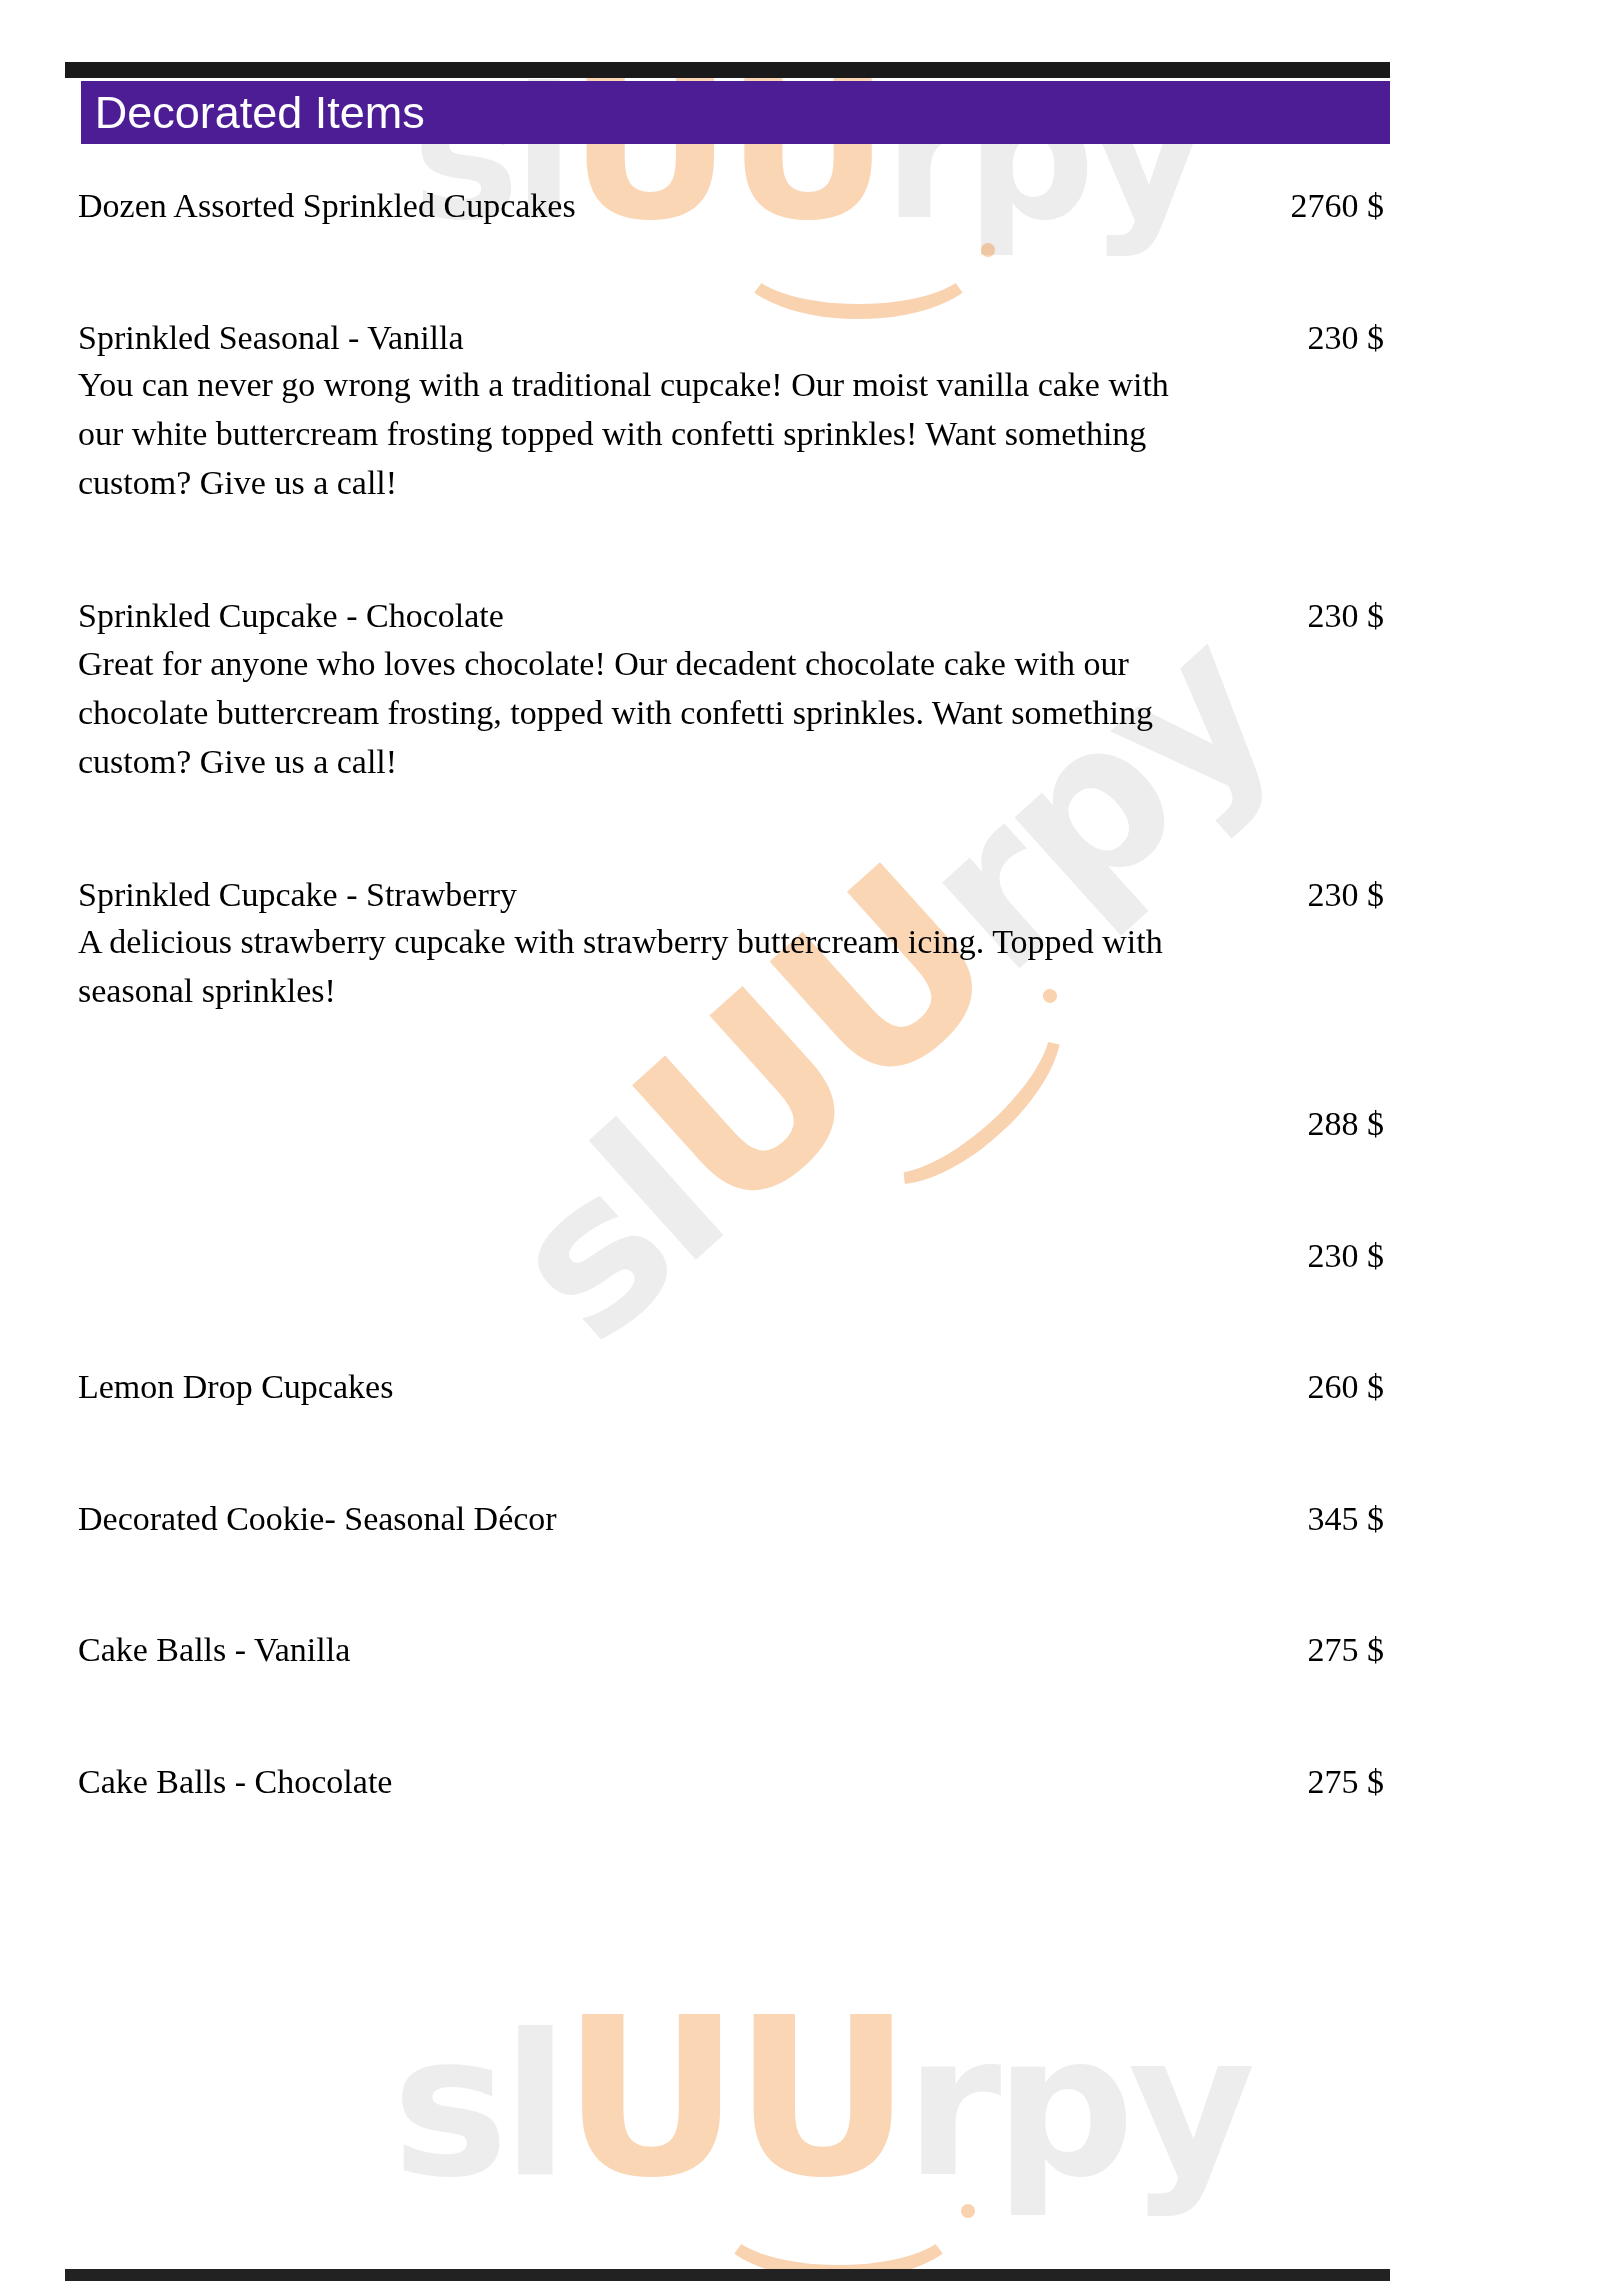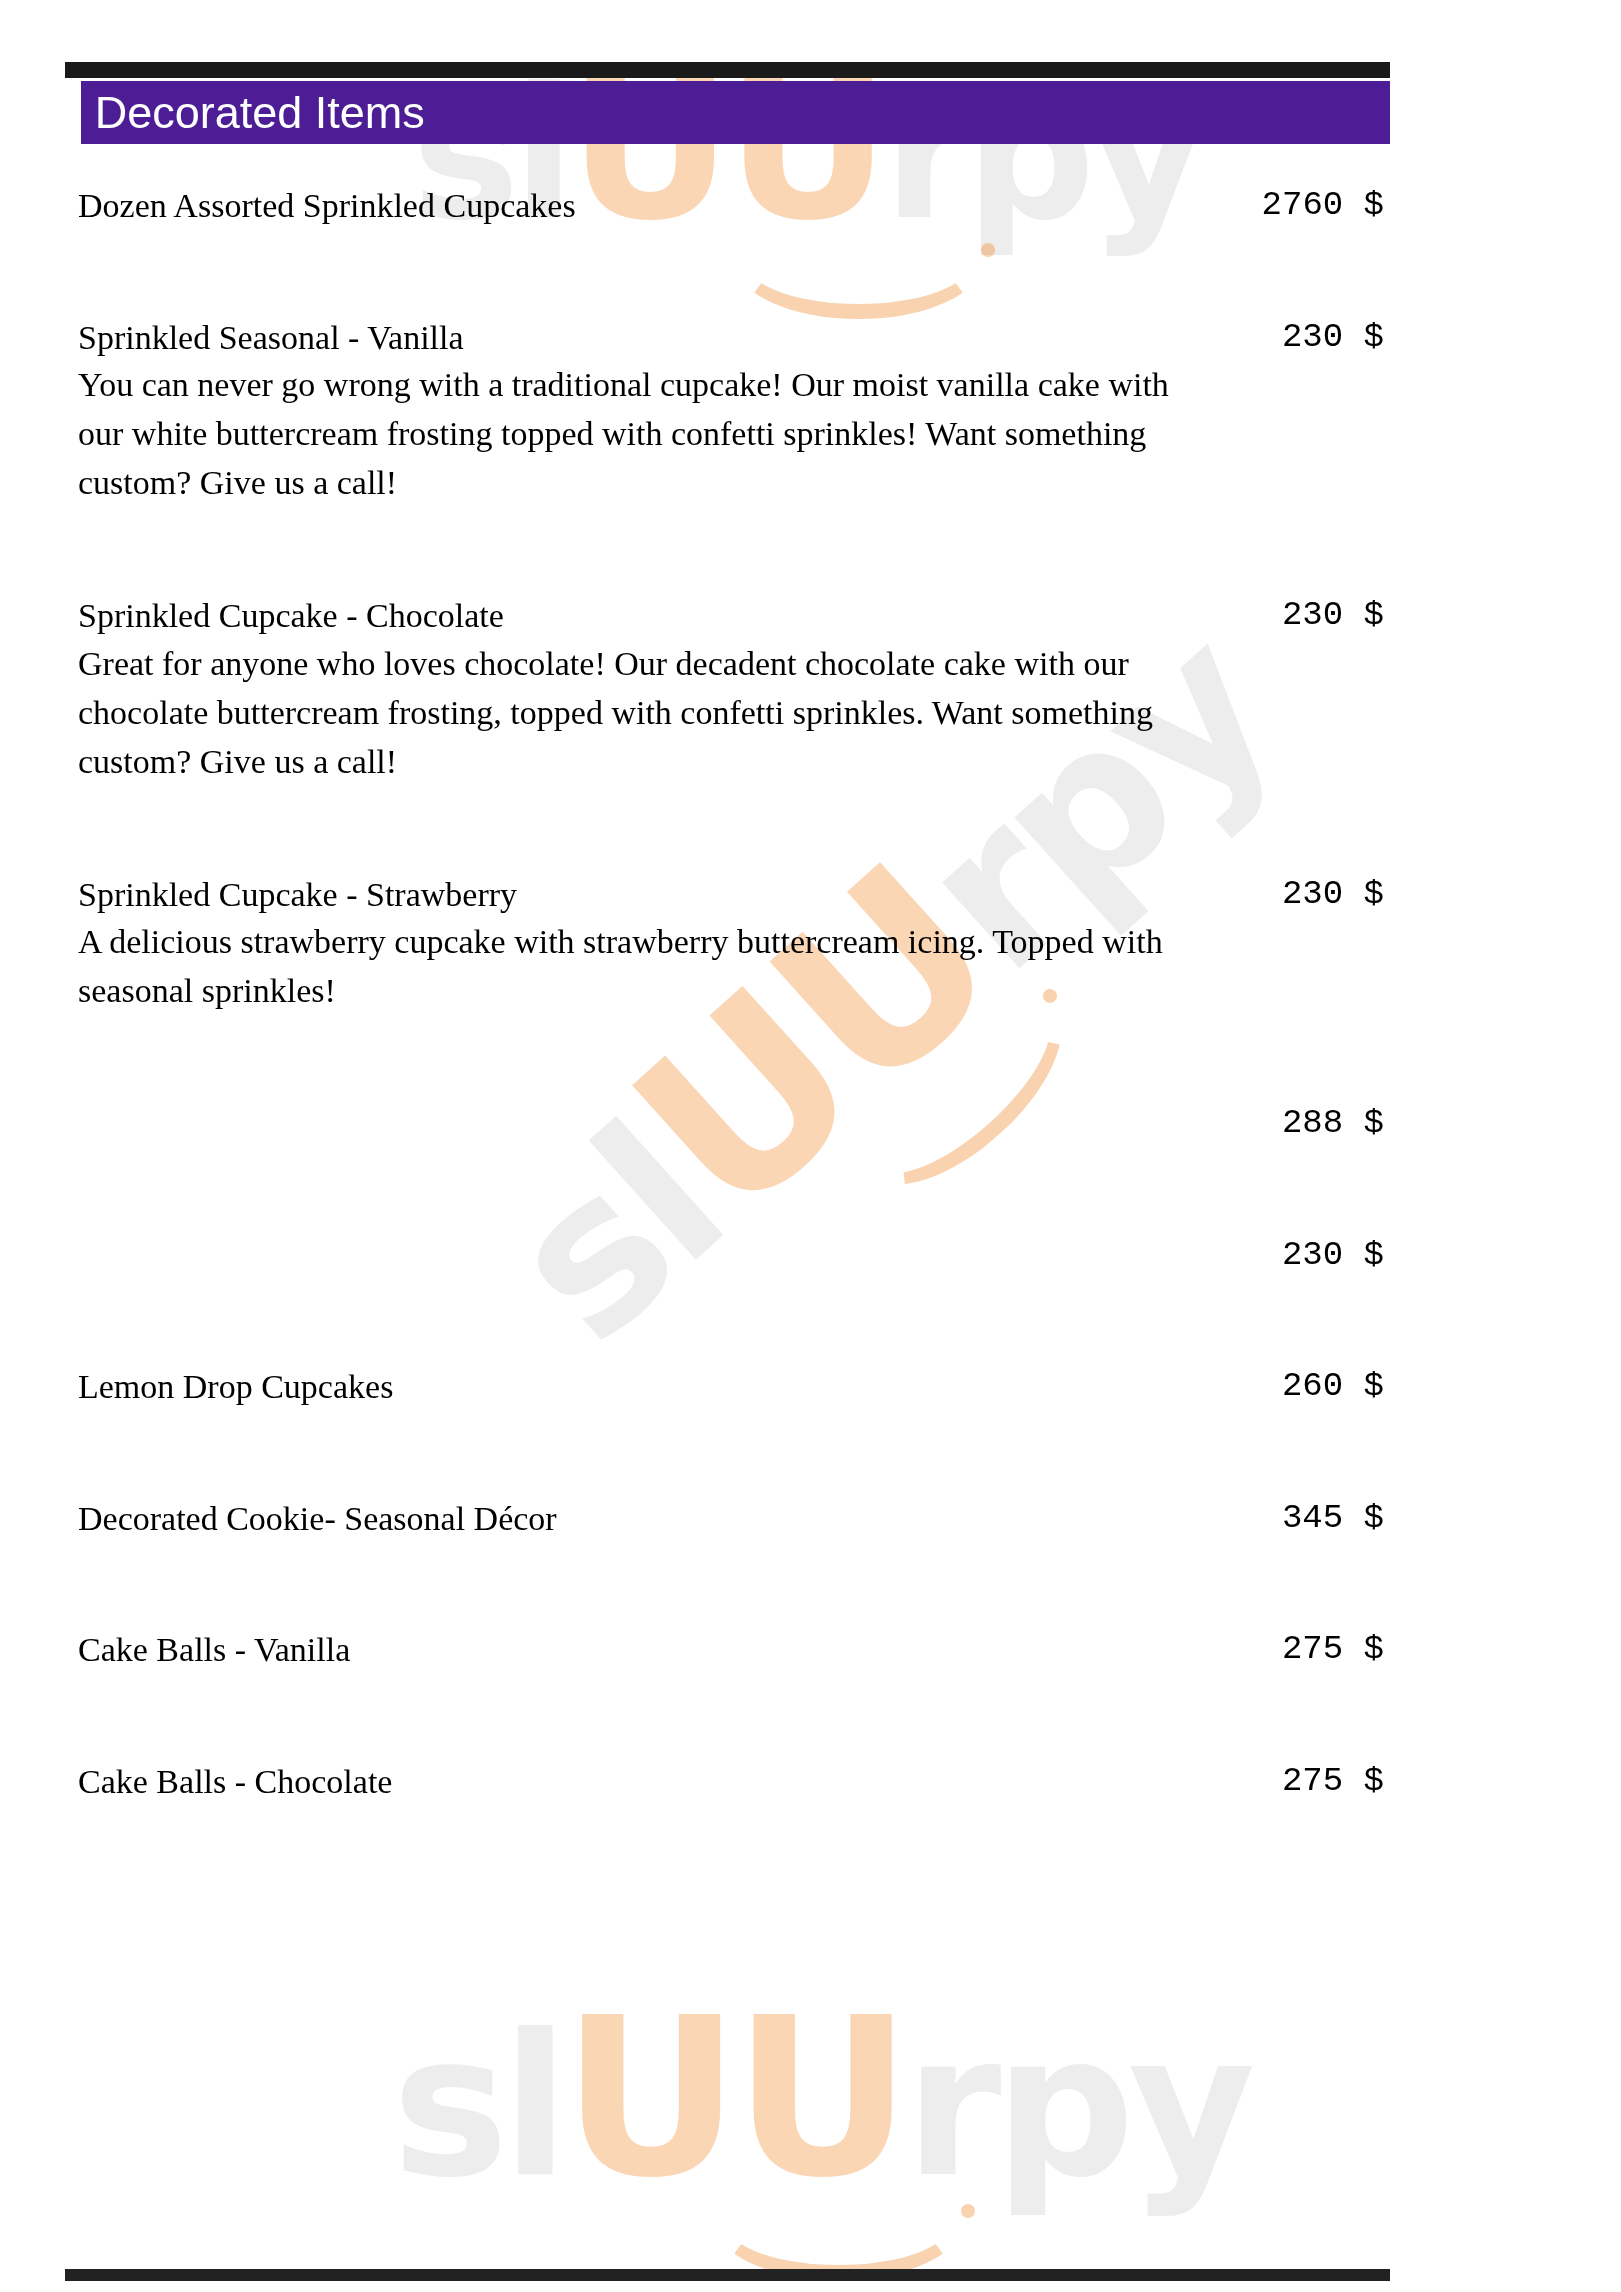--- a/index.html
+++ b/index.html
@@ -61,21 +61,20 @@
     font-size: 34px;
     line-height: 1.44;
   }
   .item-desc:empty { display: none; }
   .item-price {
     font-size: 34px;
     line-height: 1.4;
     margin-left: auto;
     white-space: nowrap;
     text-align: right;
-    font-family: Liberation Mono, monospace;
   }
 
   
   .wm {
     position: absolute; z-index: 1;
     font-family: "DejaVu Sans", sans-serif;
     font-weight: bold;
     letter-spacing: -6.9px;
     white-space: nowrap;
     pointer-events: none;

